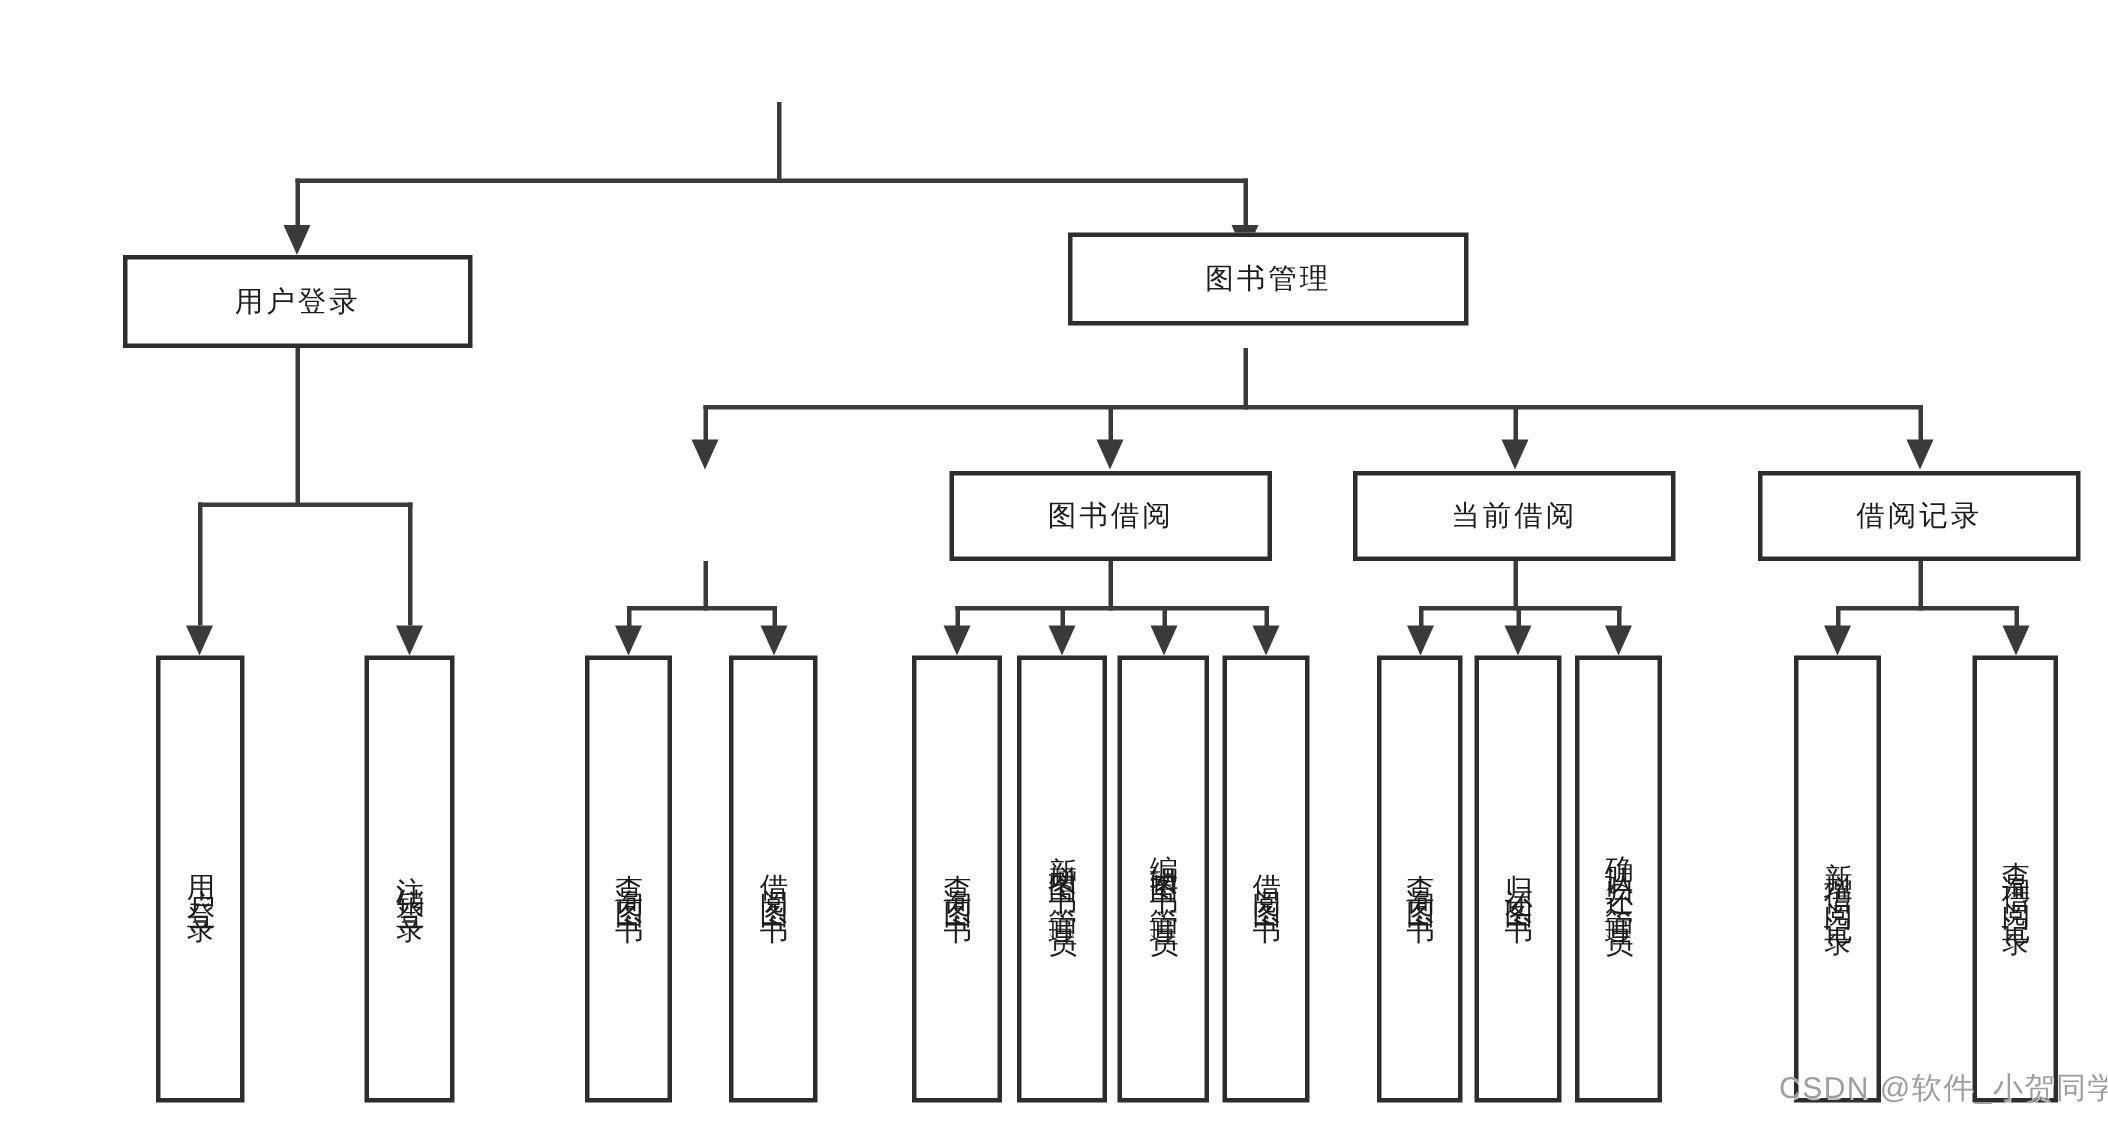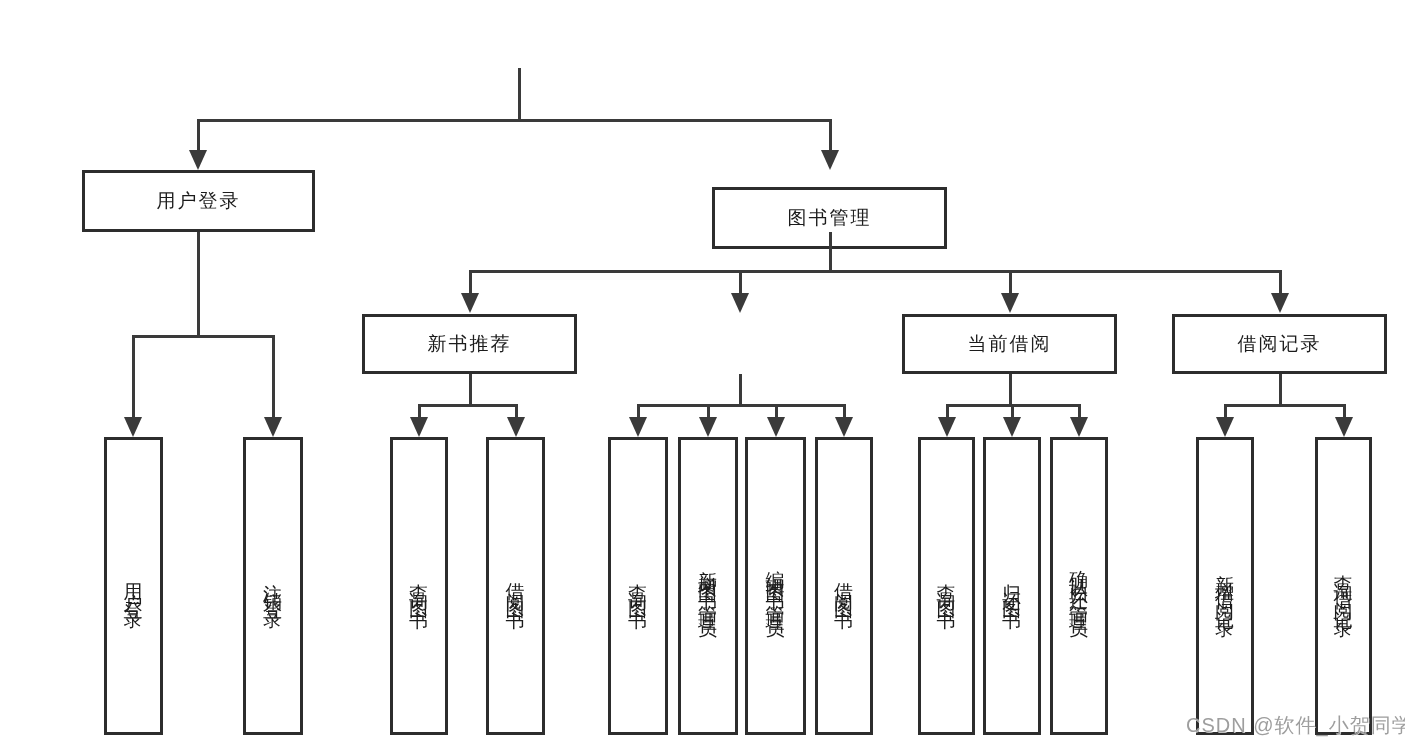--- a/index.html
+++ b/index.html
@@ -42,41 +42,41 @@
 
 
   <div class="vl" style="left:518px;top:68px;height:52px"></div>
   <div class="hl" style="left:197px;top:119px;width:635px"></div>
   <div class="vl" style="left:197px;top:119px;height:33px"></div>
   <div class="ah" style="left:189px;top:150px"></div>
   <div class="vl" style="left:829px;top:119px;height:33px"></div>
   <div class="ah" style="left:821px;top:150px"></div>
 
   <div class="box h" style="left:82px;top:170px;width:233px;height:62px">用户登录</div>
-  <div class="box h" style="left:712px;top:187px;width:235px;height:62px">图书管理</div>
+  <div class="box h" style="left:712px;top:155px;width:267px;height:62px">图书管理</div>
 
   <div class="vl" style="left:197px;top:232px;height:105px"></div>
   <div class="hl" style="left:132px;top:335px;width:143px"></div>
   <div class="vl" style="left:132px;top:335px;height:82px"></div>
   <div class="ah" style="left:124px;top:417px"></div>
   <div class="vl" style="left:272px;top:335px;height:82px"></div>
   <div class="ah" style="left:264px;top:417px"></div>
 
   <div class="vl" style="left:829px;top:232px;height:41px"></div>
   <div class="hl" style="left:469px;top:270px;width:813px"></div>
   <div class="vl" style="left:469px;top:270px;height:25px"></div>
   <div class="ah" style="left:461px;top:293px"></div>
   <div class="vl" style="left:739px;top:270px;height:25px"></div>
   <div class="ah" style="left:731px;top:293px"></div>
   <div class="vl" style="left:1009px;top:270px;height:25px"></div>
   <div class="ah" style="left:1001px;top:293px"></div>
   <div class="vl" style="left:1279px;top:270px;height:25px"></div>
   <div class="ah" style="left:1271px;top:293px"></div>
 
-  <div class="box h" style="left:362px;top:314px;width:215px;height:60px">新书推荐</div>
+  <div class="box h" style="left:633px;top:314px;width:215px;height:60px">图书借阅</div>
   <div class="box h" style="left:902px;top:314px;width:215px;height:60px">当前借阅</div>
   <div class="box h" style="left:1172px;top:314px;width:215px;height:60px">借阅记录</div>
 
   <div class="vl" style="left:469px;top:374px;height:33px"></div>
   <div class="hl" style="left:418px;top:404px;width:100px"></div>
   <div class="vl" style="left:418px;top:404px;height:15px"></div>
   <div class="ah" style="left:410px;top:417px"></div>
   <div class="vl" style="left:515px;top:404px;height:15px"></div>
   <div class="ah" style="left:507px;top:417px"></div>
 

